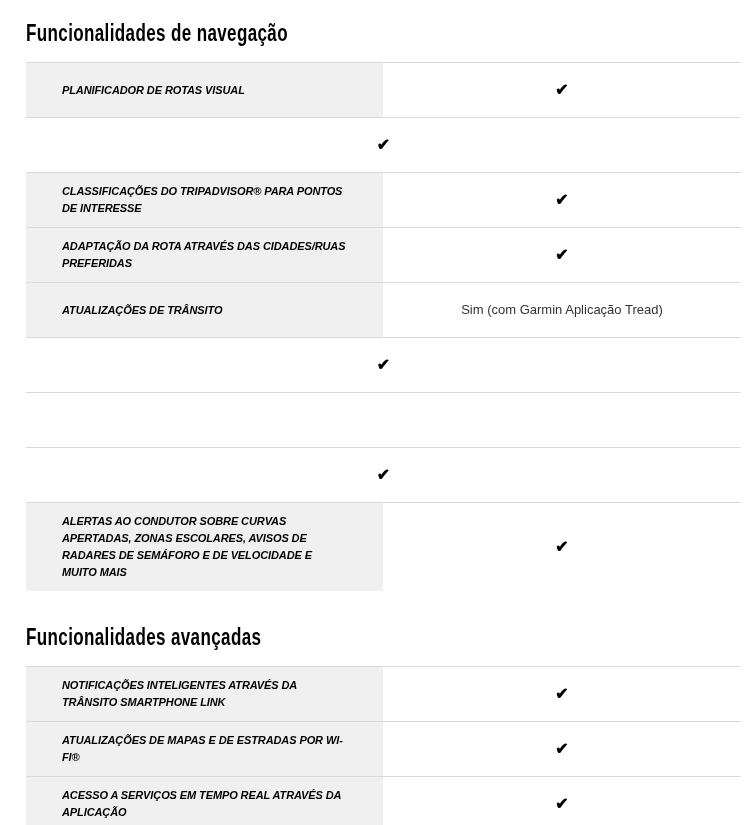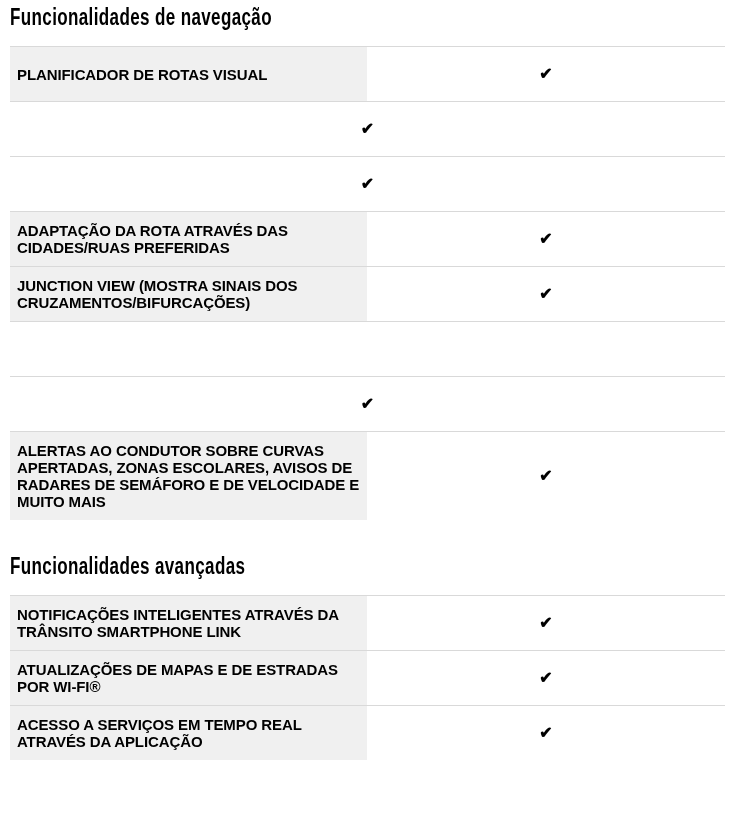--- a/index.html
+++ b/index.html
@@ -7,21 +7,21 @@
     padding: 0;
     background: #ffffff;
     font-family: "Liberation Sans", sans-serif;
   }
   body { width: 747px; }
   .page {
     box-sizing: border-box;
     width: 747px;
     padding: 4px 22px 15px 10px;
   }
-  .feature-section { margin: 0; }
+  .feature-section { margin: 16px; }
   .feature-section + .feature-section { margin-top: 33px; }
   .section-title {
     margin: 0 0 15px 0;
     font-size: 23px;
     font-weight: 700;
     color: var(--title-text, #000);
     letter-spacing: 0.5px;
     white-space: nowrap;
     transform: scaleX(0.74);
     transform-origin: 0 50%;
@@ -31,28 +31,29 @@
     display: flex;
     align-items: stretch;
     min-height: 54px;
     border-top: 1px solid var(--divider, #d9d9d9);
   }
   .feature-label {
     box-sizing: border-box;
     width: 357px;
     flex: 0 0 357px;
     background: var(--label-bg, #f0f0f0);
-    padding: 10px 7px;
+    padding: 10px 36px;
     display: flex;
     align-items: center;
-    font-size: 15px;
+    font-size: 11px;
     font-weight: 700;
     line-height: 17px;
     letter-spacing: -0.1px;
     color: var(--label-text, #000);
+    font-style: italic;
   }
   .feature-value {
     box-sizing: border-box;
     flex: 1;
     padding: 15px 10px;
     display: flex;
     align-items: center;
     justify-content: center;
     text-align: center;
     font-size: 13px;
@@ -79,32 +80,38 @@
           <div class="feature-value">
             <span class="check">✔</span>
           </div>
         </div>
         <div class="feature-row">
           <div class="feature-value">
             <span class="check">✔</span>
           </div>
         </div>
         <div class="feature-row">
+          <div class="feature-label">CLASSIFICAÇÕES DO TRIPADVISOR® PARA PONTOS DE INTERESSE</div>
           <div class="feature-value">
             <span class="check">✔</span>
           </div>
         </div>
         <div class="feature-row">
           <div class="feature-label">ADAPTAÇÃO DA ROTA ATRAVÉS DAS CIDADES/RUAS PREFERIDAS</div>
           <div class="feature-value">
             <span class="check">✔</span>
           </div>
         </div>
         <div class="feature-row">
-          <div class="feature-label">JUNCTION VIEW (MOSTRA SINAIS DOS CRUZAMENTOS/BIFURCAÇÕES)</div>
+          <div class="feature-label">ATUALIZAÇÕES DE TRÂNSITO</div>
+          <div class="feature-value">
+            <span class="value-text">Sim (com Garmin Aplicação Tread)</span>
+          </div>
+        </div>
+        <div class="feature-row">
           <div class="feature-value">
             <span class="check">✔</span>
           </div>
         </div>
         <div class="feature-row">
         </div>
         <div class="feature-row">
           <div class="feature-value">
             <span class="check">✔</span>
           </div>

